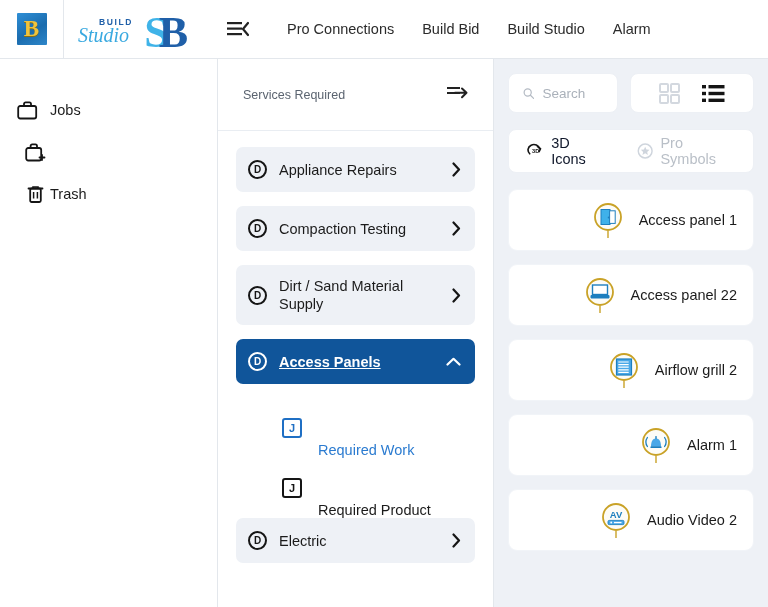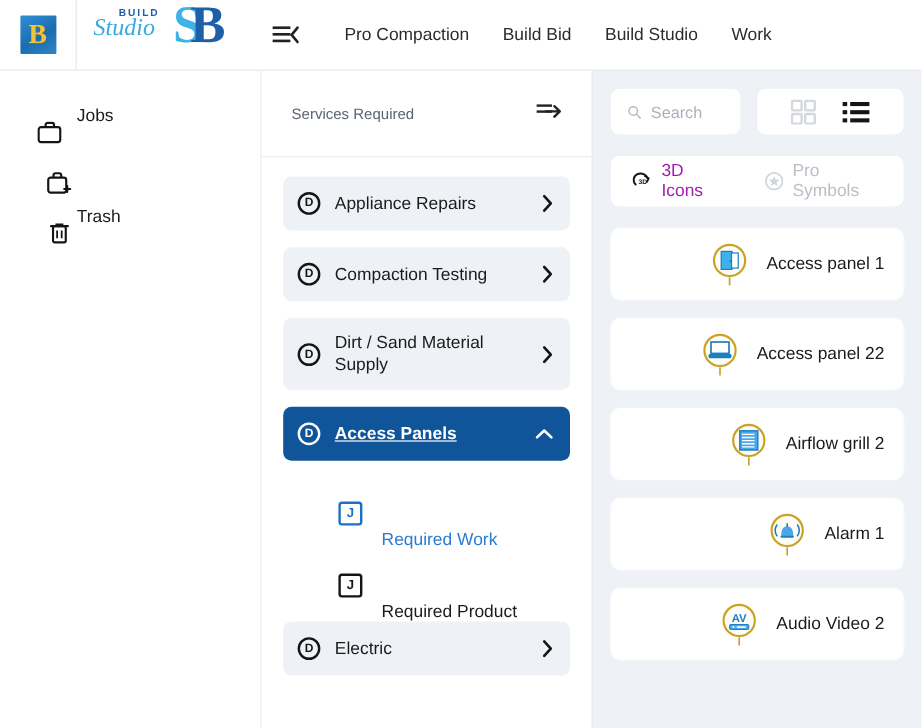--- a/index.html
+++ b/index.html
@@ -26,21 +26,21 @@
     width: 30px; height: 32px;
     background: linear-gradient(150deg,#2f8fd6 0%, #1b6cae 55%, #2d86c9 100%);
     display: flex; align-items: center; justify-content: center;
     font-family: "Liberation Serif", serif;
     font-size: 23px; font-weight: bold;
     color: #f0c33c;
     text-shadow: 0 1px 0 #8a6d12;
     border-radius: 1px;
   }
   .brand-b {
-    width: 153px; display: flex; align-items: flex-start; justify-content: flex-start;
+    width: 153px; display: flex; align-items: flex-end; justify-content: flex-start;
     padding-left: 8px; position: relative;
   }
   .bs-logo { position: relative; width: 112px; height: 46px; }
   .bs-build {
     position: absolute; left: 27px; top: 5px;
     font-size: 8.5px; font-weight: bold; letter-spacing: 1.6px;
     color: #1f5fa8; font-family: "Liberation Sans", sans-serif;
   }
   .bs-studio {
     position: absolute; left: 6px; top: 12px;
@@ -71,22 +71,22 @@
   .body { flex: 1; display: flex; min-height: 0; }
 
   
   .sidebar {
     width: 218px; min-width: 218px;
     background: #ffffff;
     border-right: 1px solid #e3e7ec;
     padding-top: 30px;
   }
   .side-item {
-    display: flex; height: 42px;
-    cursor: pointer; padding-left: 18px;
+    display: flex; align-items: center; height: 42px;
+    cursor: pointer; padding-left: 4px;
   }
   .side-icon { width: 46px; display: flex; align-items: center; justify-content: center; }
   .side-label { font-size: 14.5px; color: #1b1b1b; }
   .side-item.indent .side-icon { justify-content: center; padding-left: 16px; }
 
   
   .services {
     width: 276px; min-width: 276px;
     background: #ffffff;
     border-right: 1px solid #e3e7ec;
@@ -161,21 +161,21 @@
   }
   .vt-btn { cursor: pointer; display: flex; align-items: center; }
 
   .seg {
     height: 44px; background: #fff; border-radius: 8px;
     display: flex; align-items: center; margin-bottom: 16px;
     padding: 0 10px; gap: 18px; border: 1px solid #edf0f5;
   }
   .seg-item {
     display: flex; align-items: center; gap: 7px; cursor: pointer;
-    font-size: 14.5px; color: #a21caf; padding: 0 8px;
+    font-size: 14.5px; color: #0f172a; padding: 0 8px;
   }
   .seg-item.muted { color: #b9bfc7; }
 
   .card {
     height: 62px; background: #fff; border-radius: 9px;
     display: flex; align-items: center; gap: 14px;
     padding: 0 16px; margin-bottom: 13px; cursor: pointer;
     border: 1px solid #f1f4f8;
     justify-content: flex-end;
   }
@@ -205,24 +205,24 @@
     <div class="menu-toggle">
       <svg width="22" height="16" viewBox="0 0 22 16">
         <rect x="0" y="1" width="15" height="2.2" fill="#222"></rect>
         <rect x="0" y="6.5" width="15" height="2.2" fill="#222"></rect>
         <rect x="0" y="12" width="15" height="2.2" fill="#222"></rect>
         <path d="M21 2 L16 8 L21 14" stroke="#222" stroke-width="2.2" fill="none" stroke-linecap="round" stroke-linejoin="round"></path>
       </svg>
     </div>
 
     <div class="nav">
-      <div class="nav-item">Pro Compaction</div>
+      <div class="nav-item">Pro Connections</div>
       <div class="nav-item">Build Bid</div>
       <div class="nav-item">Build Studio</div>
-      <div class="nav-item">Work</div>
+      <div class="nav-item">Alarm</div>
     </div>
   </div>
 
   <div class="body">
 
     <div class="sidebar">
 
       <div class="side-item">
         <span class="side-icon">
           <svg width="21" height="19" viewBox="0 0 21 19">

